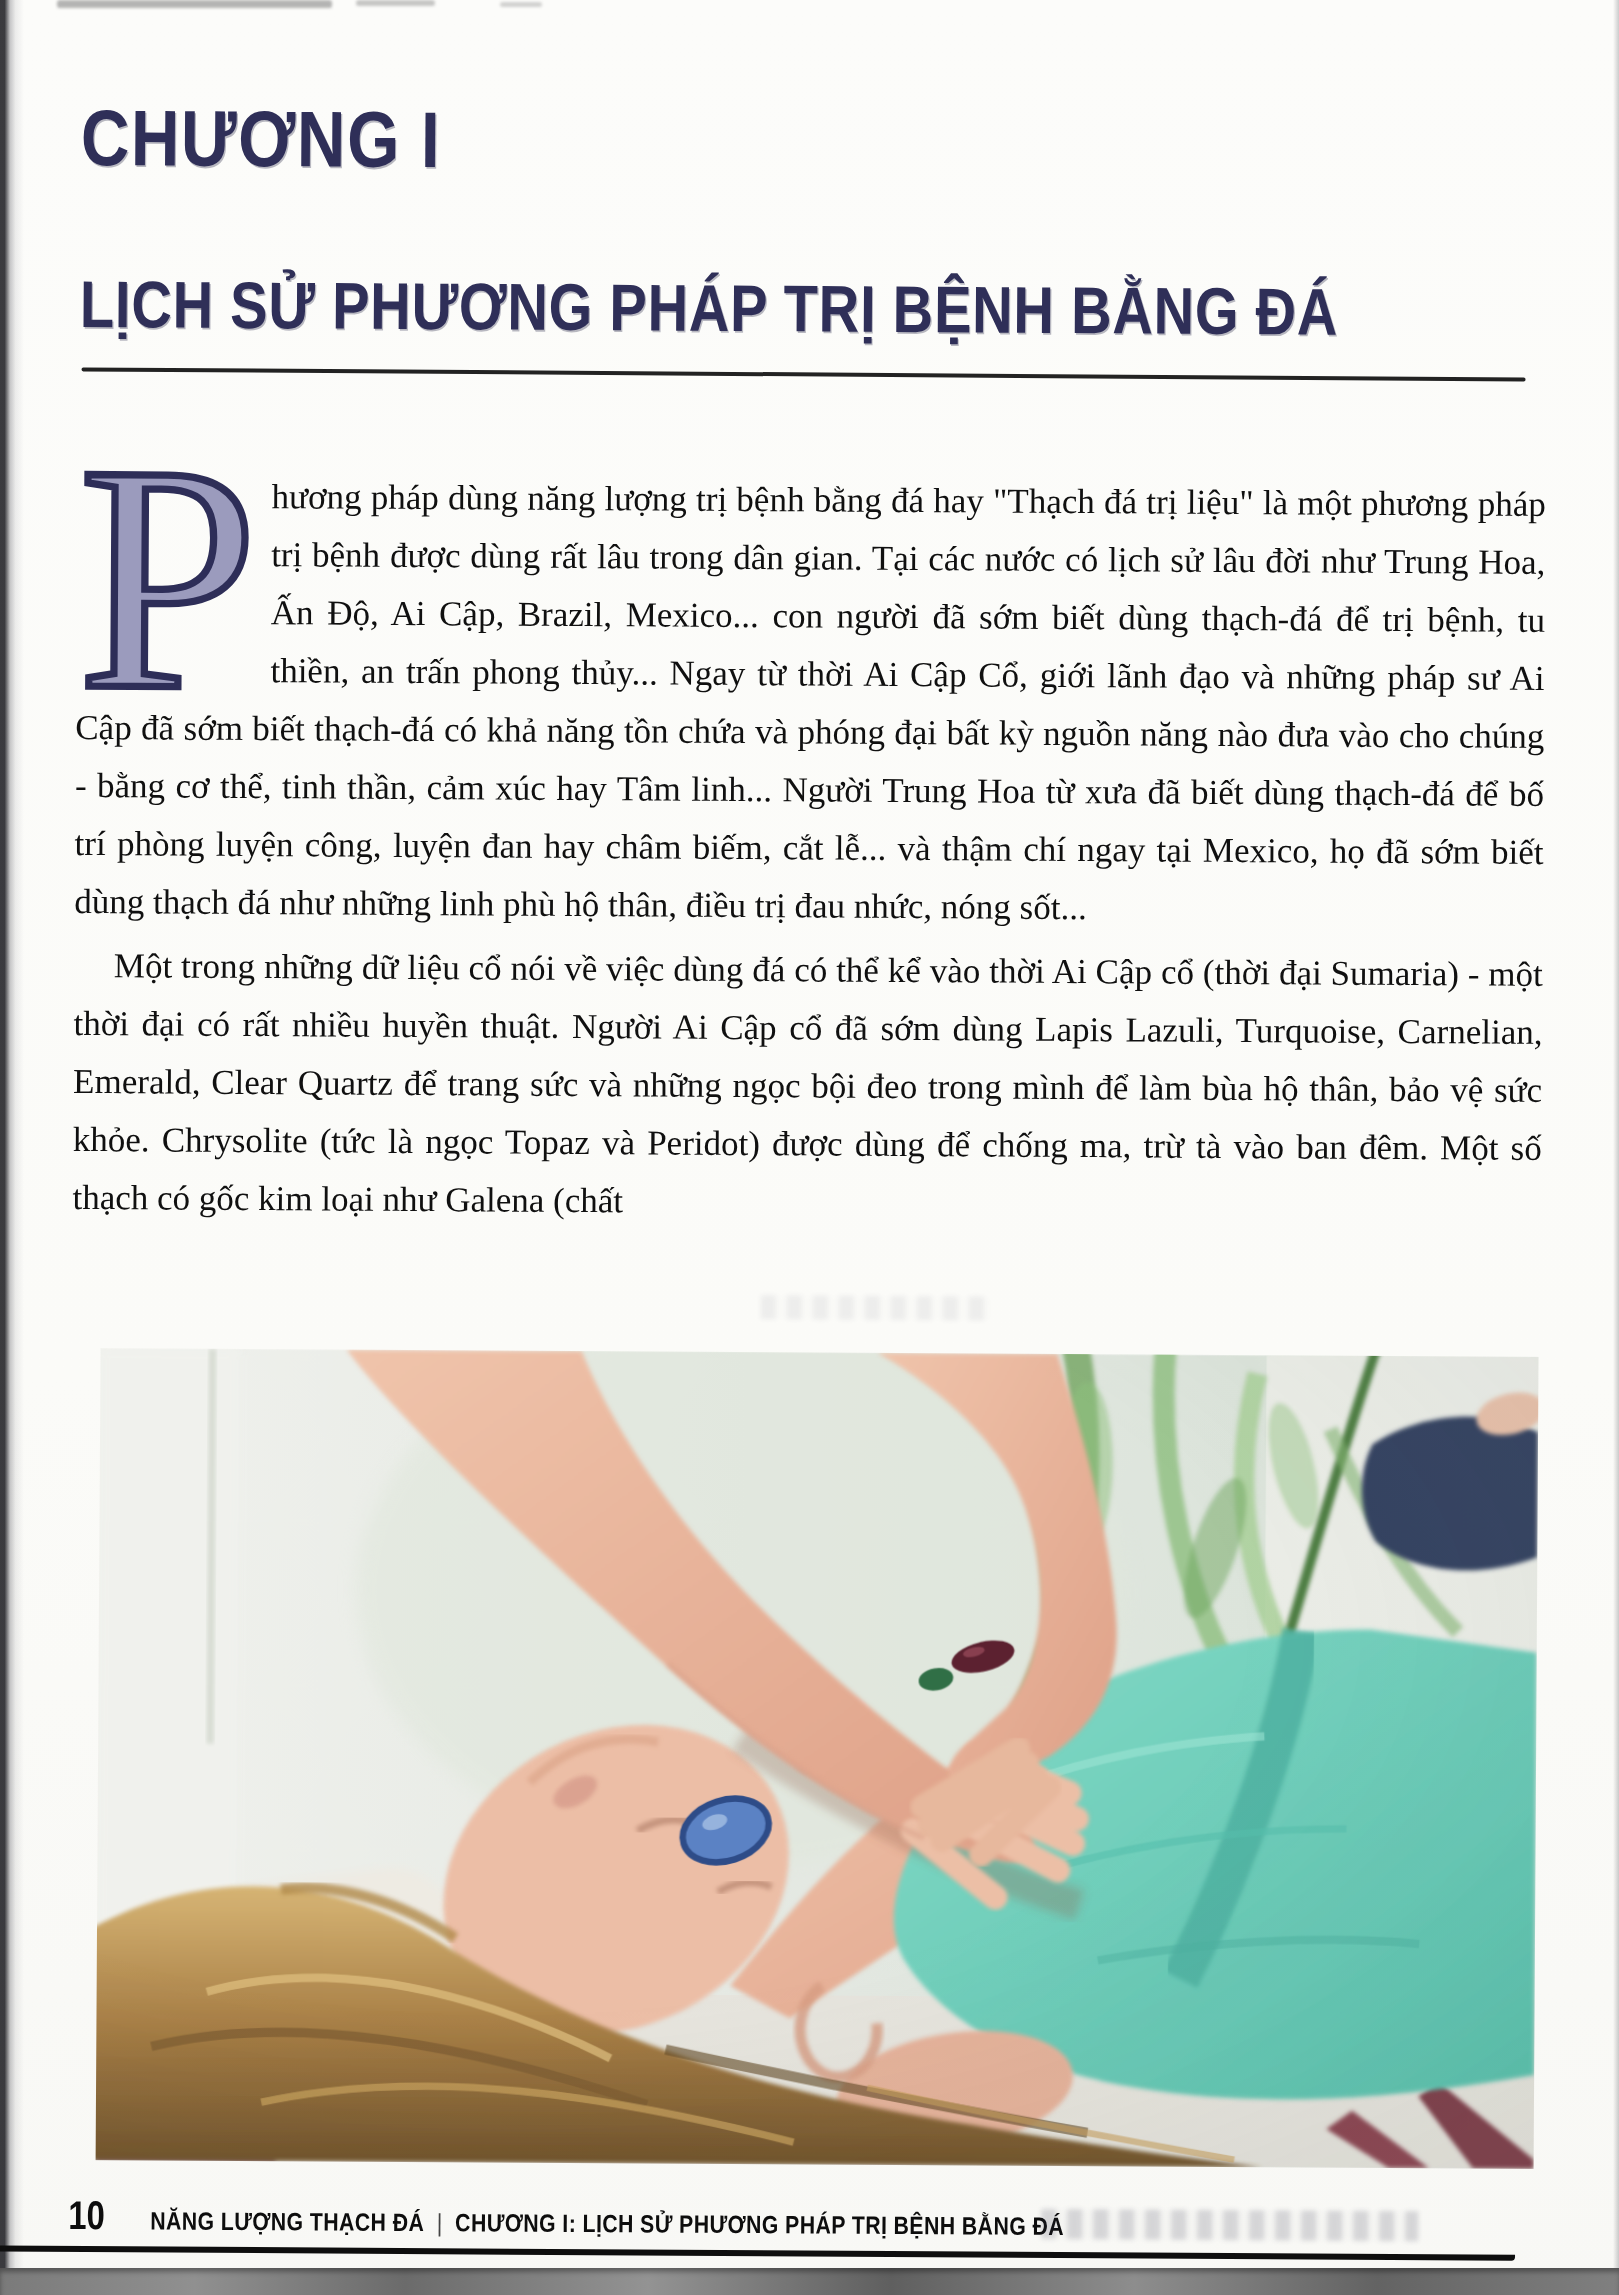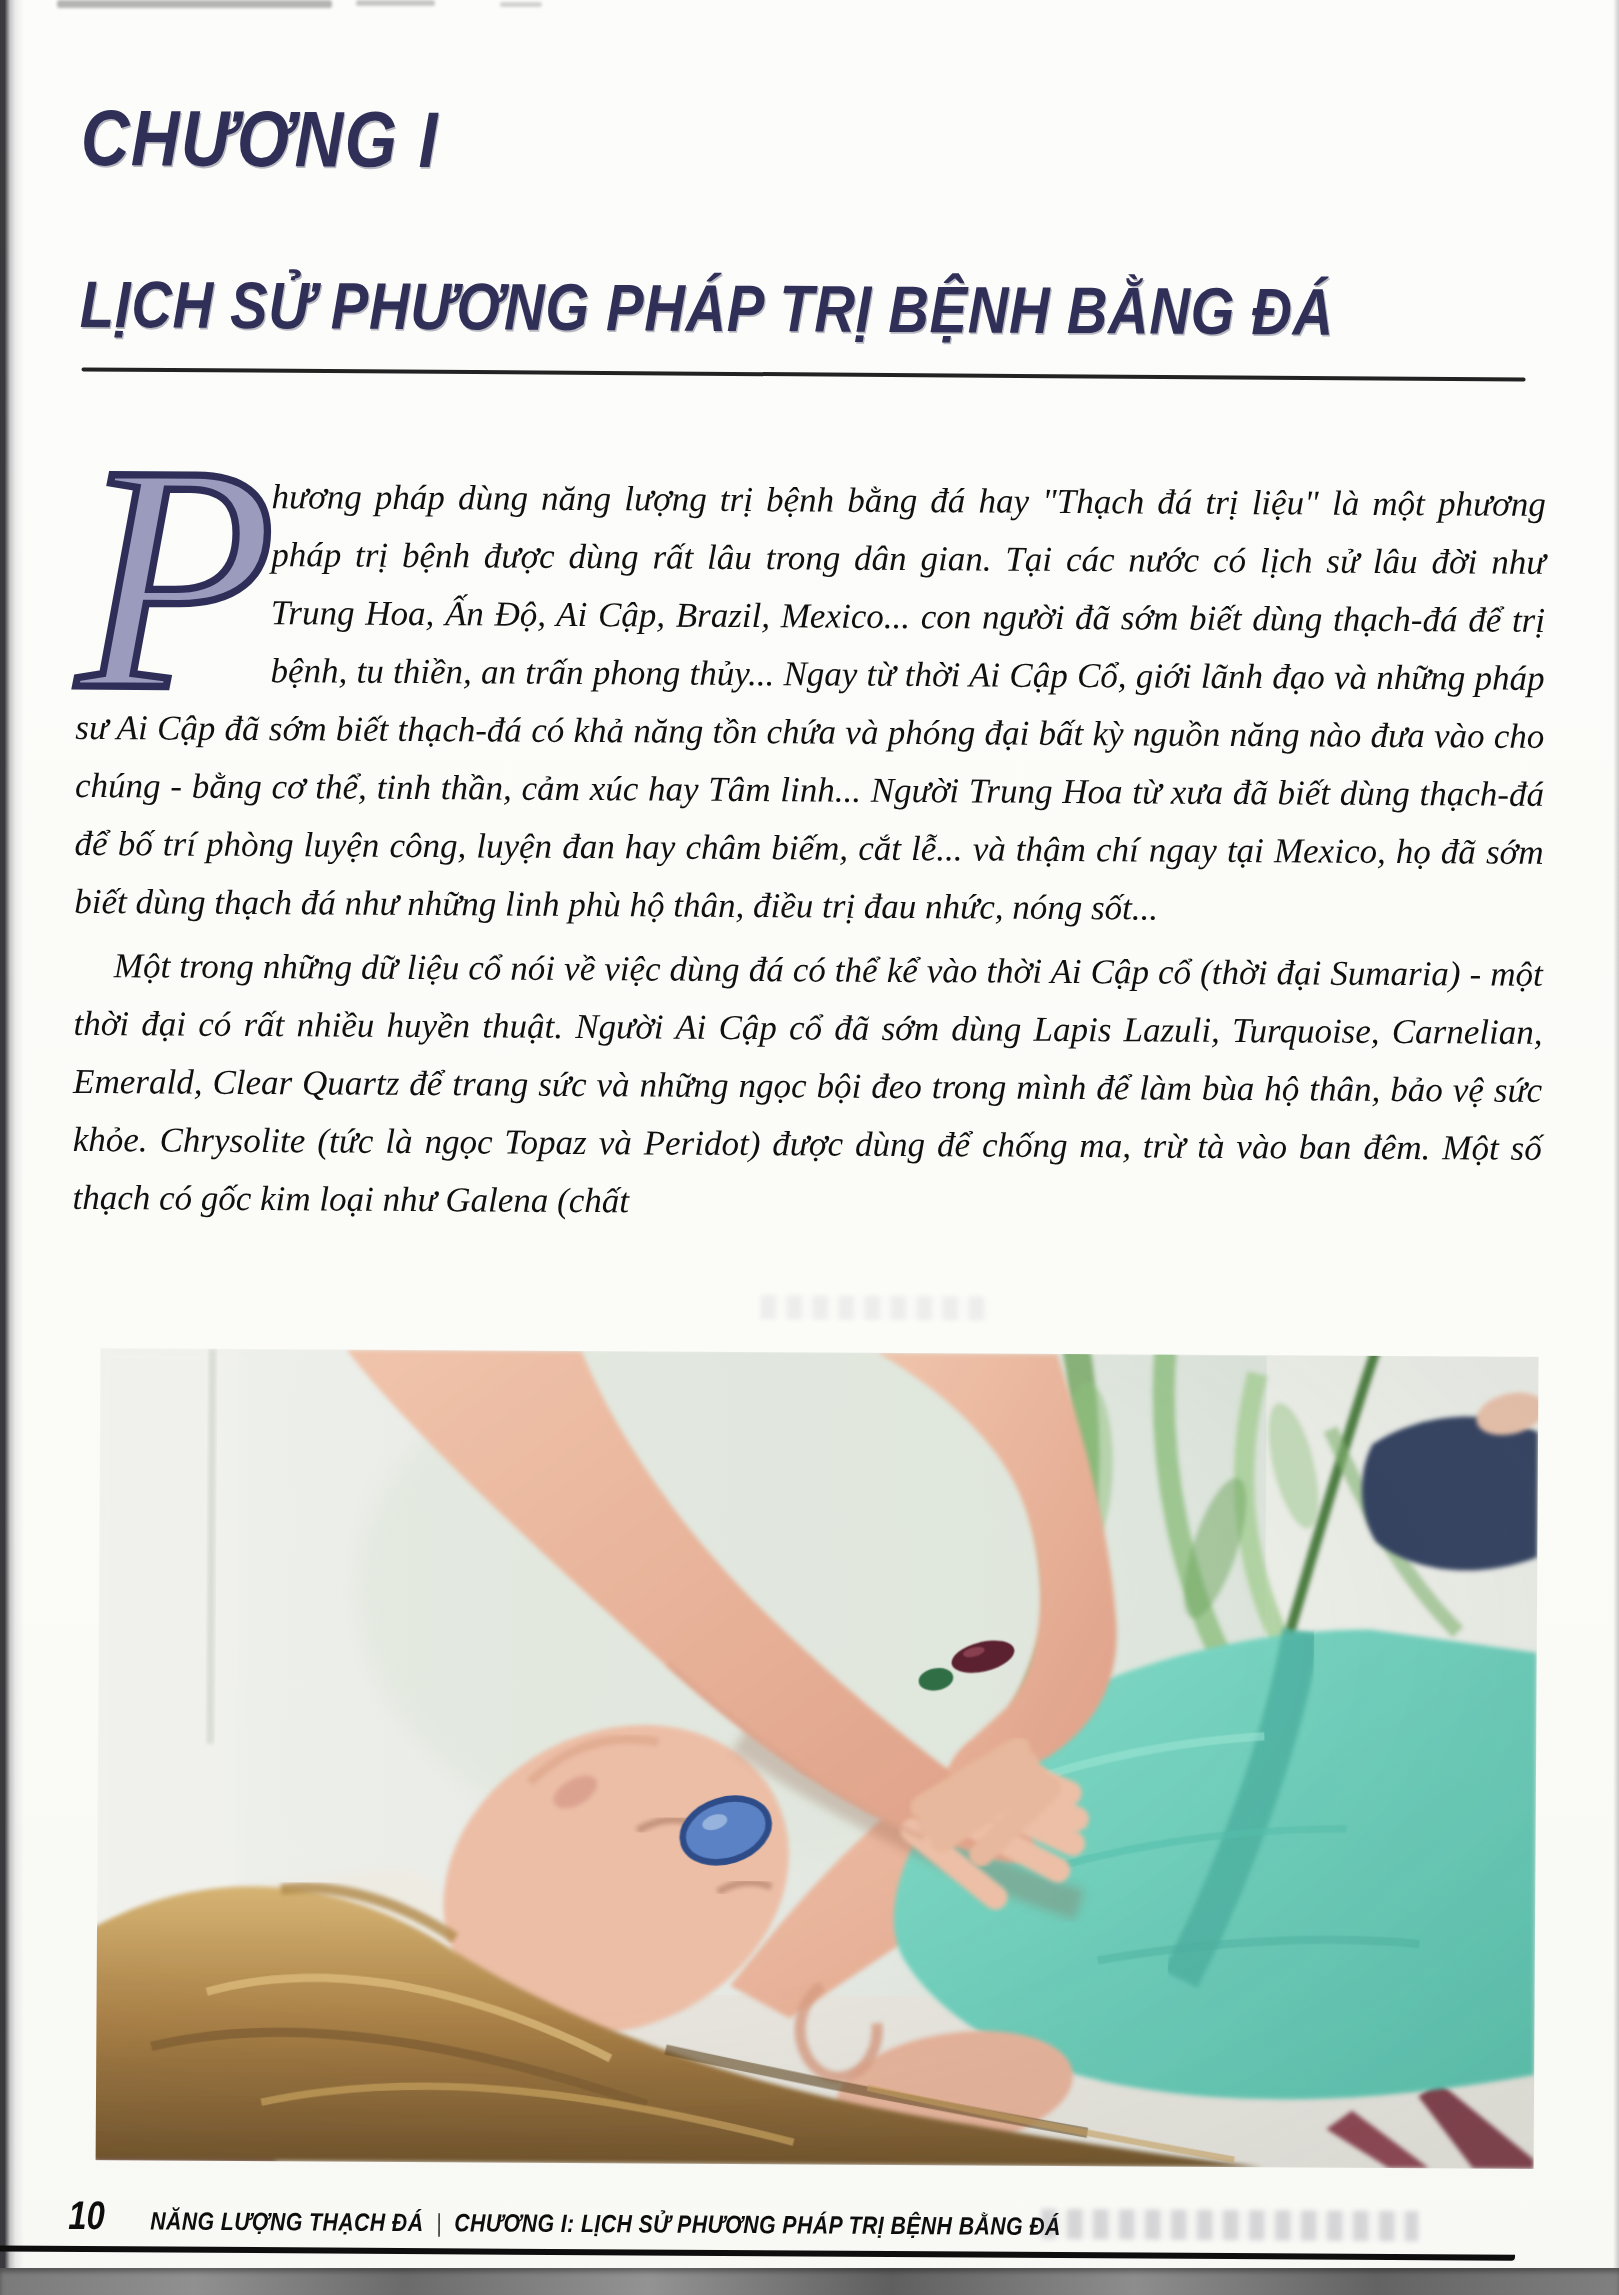--- a/index.html
+++ b/index.html
@@ -3,21 +3,20 @@
 <meta charset="utf-8">
 <style>
   html,body{margin:0;padding:0;background:#ffffff;}
   .page{
     position:relative;
     width:1620px;height:2296px;
     background:linear-gradient(180deg,#fcfcfa 0%,#fbfbf8 60%,#f8f8f5 100%);
     overflow:hidden;
     font-family:"Liberation Serif","DejaVu Serif",serif;
     color:#141414;
-    font-style:italic;
   }
   
   .gutter-left{position:absolute;left:0;top:0;bottom:0;width:24px;
     background:linear-gradient(90deg,rgba(25,25,30,.85) 0px,rgba(25,25,30,.85) 4.6px,rgba(70,70,80,.30) 10px,rgba(120,120,130,.12) 15.6px,rgba(0,0,0,0) 24px);}
   .edge-right{position:absolute;right:0;top:0;bottom:0;width:7.3px;
     background:linear-gradient(270deg,rgba(90,90,95,.35),rgba(0,0,0,0));}
   .smudge{position:absolute;background:#6e6e6e;opacity:.5;filter:blur(1.4px);border-radius:2.8px;}
   .s1{left:57px;top:0;width:275px;height:8.3px;}
   .s2{left:356px;top:0;width:79px;height:6.4px;opacity:.38;}
   .s3{left:500px;top:1.8px;width:42px;height:5.5px;opacity:.3;}

